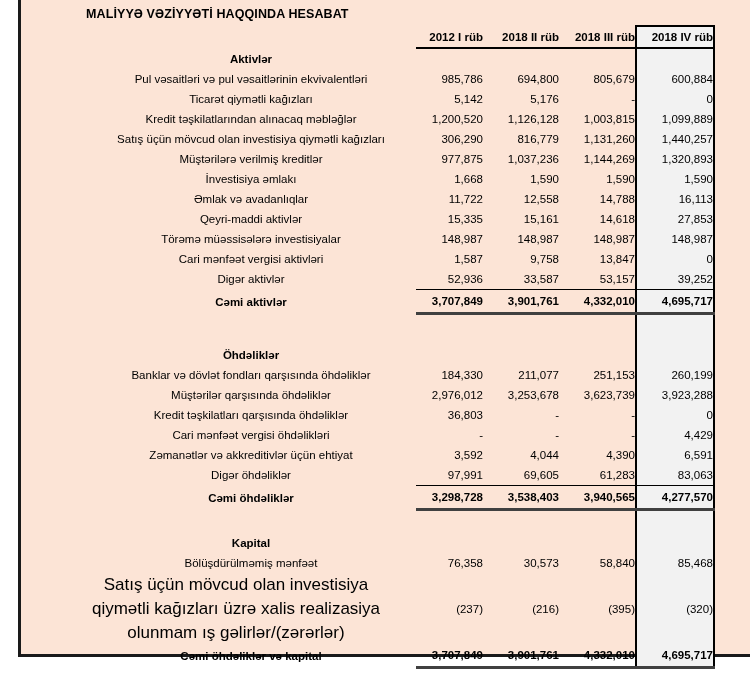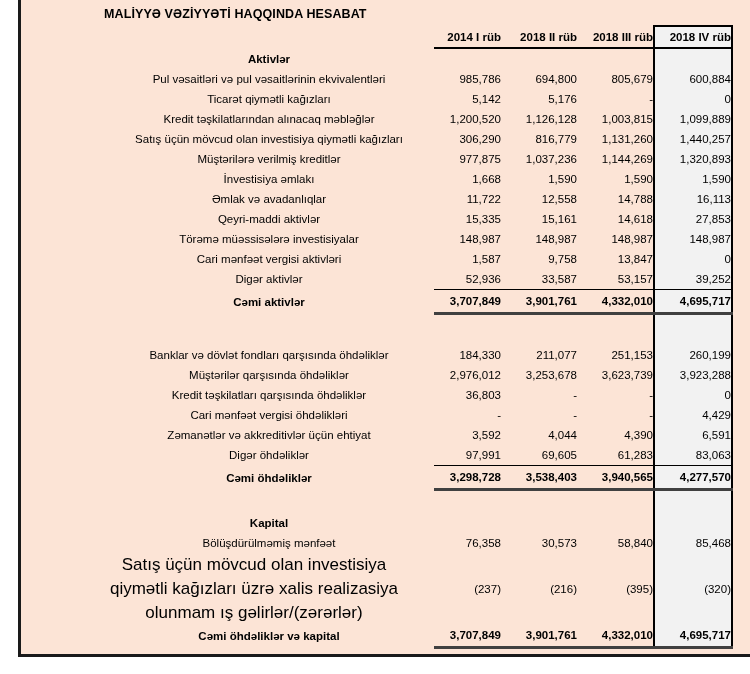--- a/index.html
+++ b/index.html
@@ -15,21 +15,20 @@
   .sheet {
     position: absolute;
     left: 18px;
     top: 0;
     width: 732px;
     height: 657px;
     background: #FCE4D6;
     border-left: 3px solid #1a1a1a;
     border-bottom: 3px solid #1a1a1a;
     box-sizing: border-box;
-    padding-left: 18px;
   }
   .title {
     margin: 7px 0 0 65px;
     font-size: 12.5px;
     font-weight: bold;
     letter-spacing: 0.1px;
   }
   table.fin {
     border-collapse: collapse;
     table-layout: fixed;
@@ -73,21 +72,21 @@
       <colgroup>
         <col style="width:330px">
           <col style="width:67px">
           <col style="width:76px">
           <col style="width:77px">
           <col style="width:78px">
       </colgroup>
       <thead>
         <tr>
           <th class="lbl"></th>
-          <th class="num">2014 I rüb</th>
+          <th class="num">2012 I rüb</th>
           <th class="num">2018 II rüb</th>
           <th class="num">2018 III rüb</th>
           <th class="num q4">2018 IV rüb</th>
         </tr>
       </thead>
       <tbody id="table-body">
           <tr class="section-head">
             <td class="lbl">Aktivlər</td>
             <td class="num"></td>
             <td class="num"></td>
@@ -178,20 +177,27 @@
             <td class="num">4,332,010</td>
             <td class="num q4">4,695,717</td>
           </tr>
           <tr class="spacer-lg">
             <td class="lbl"></td>
             <td class="num"></td>
             <td class="num"></td>
             <td class="num"></td>
             <td class="num q4"></td>
           </tr>
+          <tr class="section-head">
+            <td class="lbl">Öhdəliklər</td>
+            <td class="num"></td>
+            <td class="num"></td>
+            <td class="num"></td>
+            <td class="num q4"></td>
+          </tr>
           <tr class="item">
             <td class="lbl">Banklar və dövlət fondları qarşısında öhdəliklər</td>
             <td class="num">184,330</td>
             <td class="num">211,077</td>
             <td class="num">251,153</td>
             <td class="num q4">260,199</td>
           </tr>
           <tr class="item">
             <td class="lbl">Müştərilər qarşısında öhdəliklər</td>
             <td class="num">2,976,012</td>

